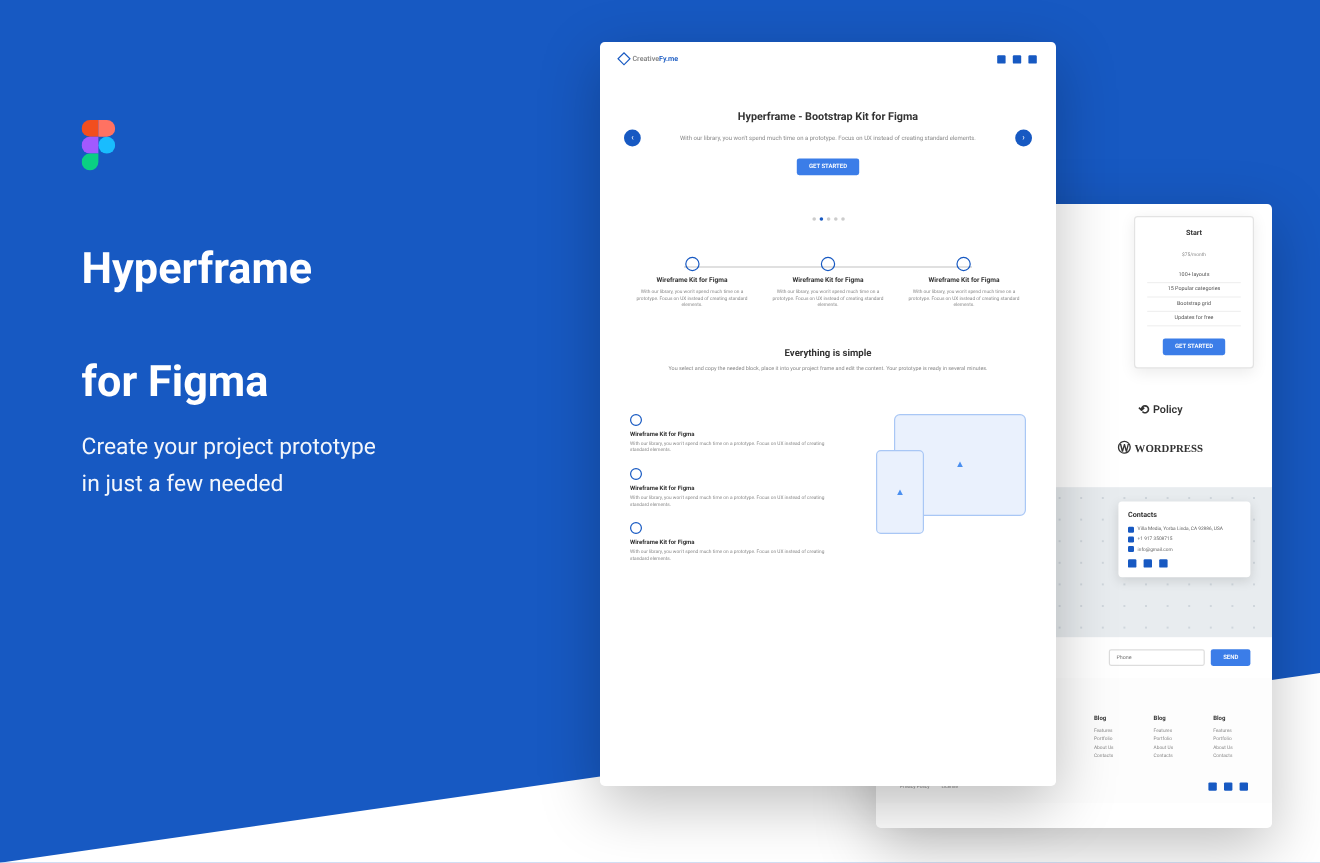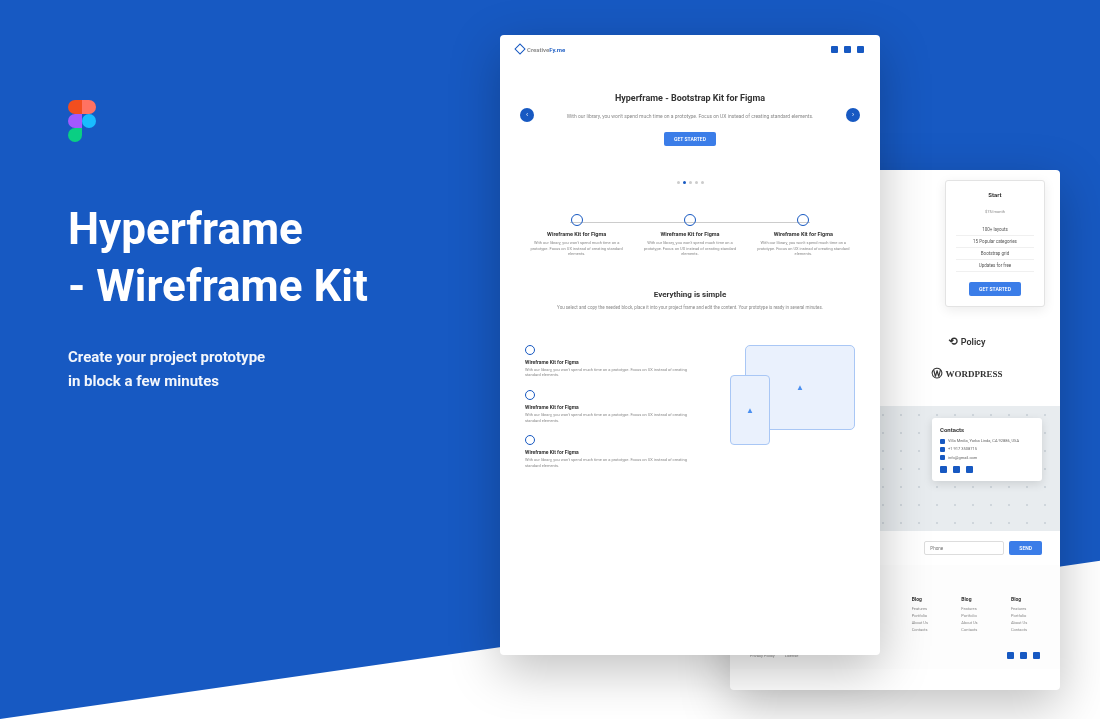--- a/index.html
+++ b/index.html
@@ -1,21 +1,21 @@
 <!DOCTYPE html>
 <html><head>
 <meta charset="utf-8">
 <style>
 *{margin:0;padding:0;box-sizing:border-box;font-family:-apple-system,BlinkMacSystemFont,'Segoe UI',Roboto,sans-serif}
 body{width:1100px;height:719px;overflow:hidden;position:relative;background:#fff}
 .bg-blue{position:absolute;top:0;left:0;width:100%;height:100%;background:#1759c2;clip-path:polygon(0 0,100% 0,100% 78%,0 100%)}
 .left{position:absolute;left:68px;top:100px;color:#fff;width:420px}
 .figma-icon{width:28px;height:42px;margin-bottom:55px}
-.title{font-size:44px;font-weight:700;line-height:1.3;margin-bottom:30px}
-.subtitle{font-size:15px;font-weight:700;line-height:1.6;opacity:.95}
+.title{font-size:36px;font-weight:700;line-height:1.3;margin-bottom:16px}
+.subtitle{font-size:19px;font-weight:400;line-height:1.6;opacity:.95}
 .mockups{position:absolute;right:40px;top:35px;width:560px;height:655px}
 .mockup{position:absolute;background:#fff;border-radius:4px;box-shadow:0 15px 50px rgba(0,0,0,.25);font-size:5px;color:#333}
 .m1{left:0;top:0;width:380px;height:620px;z-index:2}
 .m2{left:230px;top:135px;width:330px;height:520px;z-index:1}
 .m-head{display:flex;justify-content:space-between;align-items:center;padding:10px 16px}
 .logo{display:flex;align-items:center;gap:3px;font-size:6px;font-weight:600}
 .logo-icon{width:8px;height:8px;border:1px solid #1759c2;transform:rotate(45deg)}
 .socials{display:flex;gap:6px}
 .social{width:7px;height:7px;background:#1759c2;border-radius:1px}
 .hero{text-align:center;padding:30px 60px 20px;position:relative}
@@ -75,22 +75,22 @@
 <div class="bg-blue"></div>
 
 <div class="left">
   <svg class="figma-icon" viewBox="0 0 24 36">
       <circle cx="18" cy="18" r="6" fill="#19bcfe"></circle>
       <path d="M6 0h6v12H6a6 6 0 010-12z" fill="#f24e1e"></path>
       <path d="M12 0h6a6 6 0 010 12h-6V0z" fill="#ff7262"></path>
       <path d="M6 12h6v12H6a6 6 0 010-12z" fill="#a259ff"></path>
       <path d="M6 24h6v6a6 6 0 11-6-6z" fill="#0acf83"></path>
     </svg>
-  <h1 class="title"><span>Hyperframe</span><br><span>- Wireframe Kit</span><br></h1>
-  <p class="subtitle"><span>Create your project prototype</span><br><span>in block a few minutes</span></p>
+  <h1 class="title"><span>Hyperframe</span><br><br><span>for Figma</span></h1>
+  <p class="subtitle"><span>Create your project prototype</span><br><span>in just a few needed</span></p>
 </div>
 
 <div class="mockups">
 
 <div class="mockup m1">
   <div class="m-head">
     <div class="logo">
           <span class="logo-icon"></span>
           <span><span style="color:#888">Creative</span><span style="color:#1759c2">Fy.me</span></span>
         </div>

